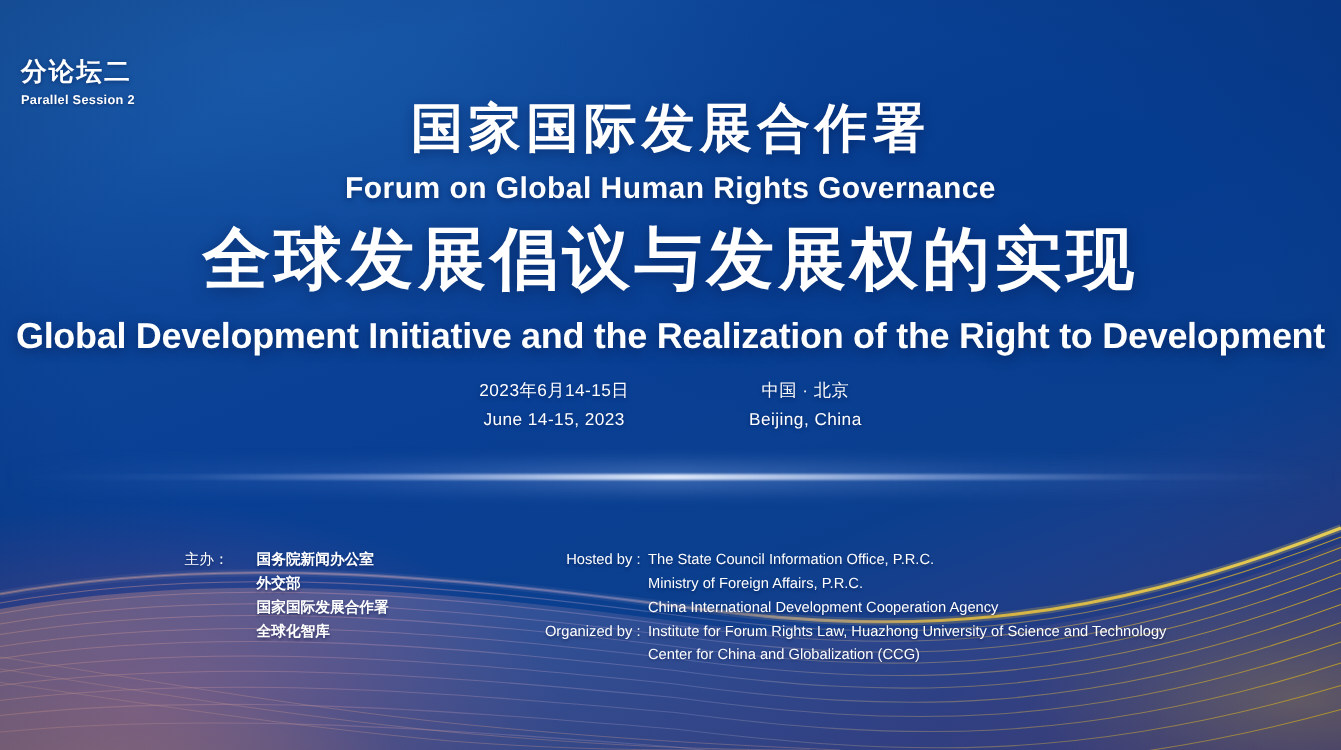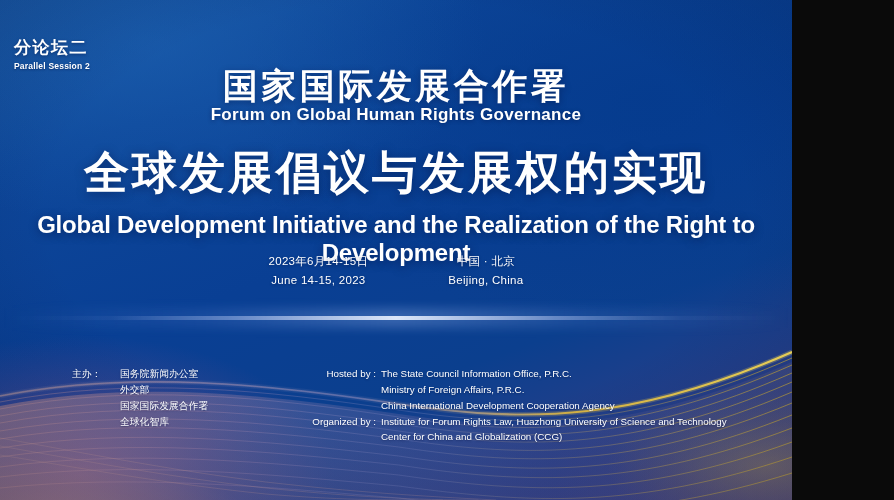--- a/index.html
+++ b/index.html
@@ -2,21 +2,21 @@
 <html><head>
 <meta charset="utf-8">
 <style>
   html, body {
     margin: 0;
     padding: 0;
     background: #0a0a0a;
   }
   #stage {
     position: relative;
-    width: 792px;
+    width: 894px;
     height: 500px;
     overflow: hidden;
     font-family: "Liberation Sans", "DejaVu Sans", sans-serif;
     background: #0f766e;
     user-select: none;
   }
 
   
   .bg-base {
     position: absolute;
@@ -137,24 +137,24 @@
   .forum-cn {
     color: #ffffff;
     font-size: 35px;
     font-weight: 700;
     letter-spacing: 3.5px;
     line-height: 1;
     text-shadow: 0 2px 7px rgba(0,15,60,0.45);
   }
   .forum-en {
     color: #ffffff;
-    font-size: 17px;
+    font-size: 20px;
     font-weight: 700;
     letter-spacing: 0.3px;
-    margin-top: 2px;
+    margin-top: 12px;
     text-shadow: 0 1px 4px rgba(0,15,60,0.45);
   }
 
   
   .title-cn {
     position: absolute;
     left: 0;
     right: 0;
     top: 150px;
     text-align: center;
@@ -224,21 +224,21 @@
     white-space: nowrap;
     text-shadow: 0 1px 2px rgba(0,15,60,0.45);
   }
   .cred-val {
     color: #ffffff;
     font-size: 9.8px;
     white-space: nowrap;
     text-shadow: 0 1px 2px rgba(0,15,60,0.45);
   }
   .credits-cn .cred-label { width: 48px; flex: none; }
-  .credits-cn .cred-val   { flex: 1; }
+  .credits-cn .cred-val   { flex: 1; font-weight: bold; }
   .credits-en .cred-label { width: 86px; flex: none; text-align: right; padding-right: 5px; }
   .credits-en .cred-val   { flex: 1; }
   .cred-row.cont .cred-label { visibility: hidden; }
 </style>
 </head>
 <body>
 
 <div id="stage">
 
   <div class="bg-base"></div>

